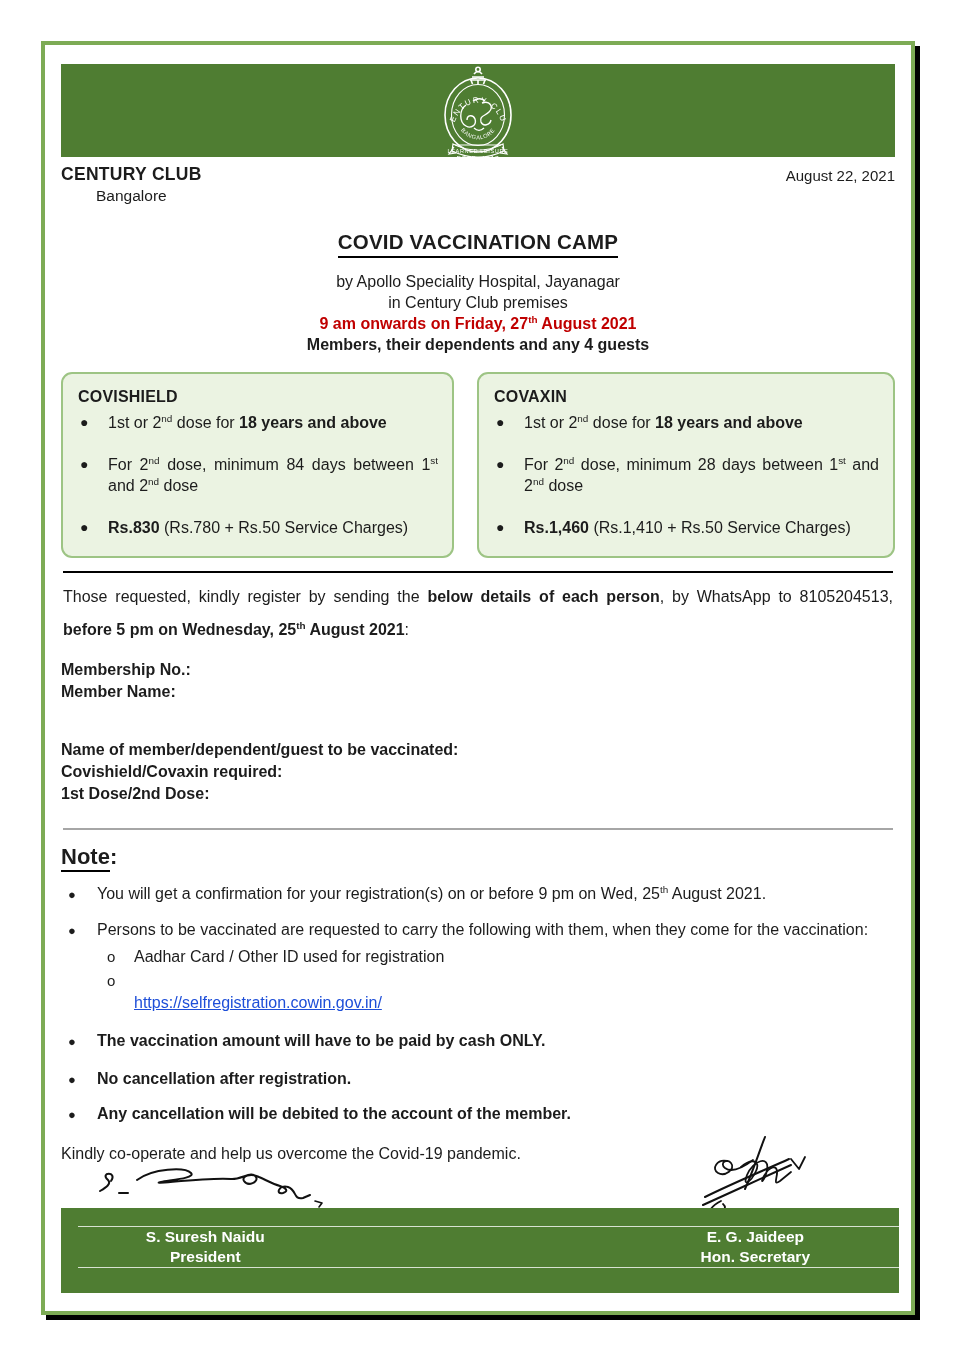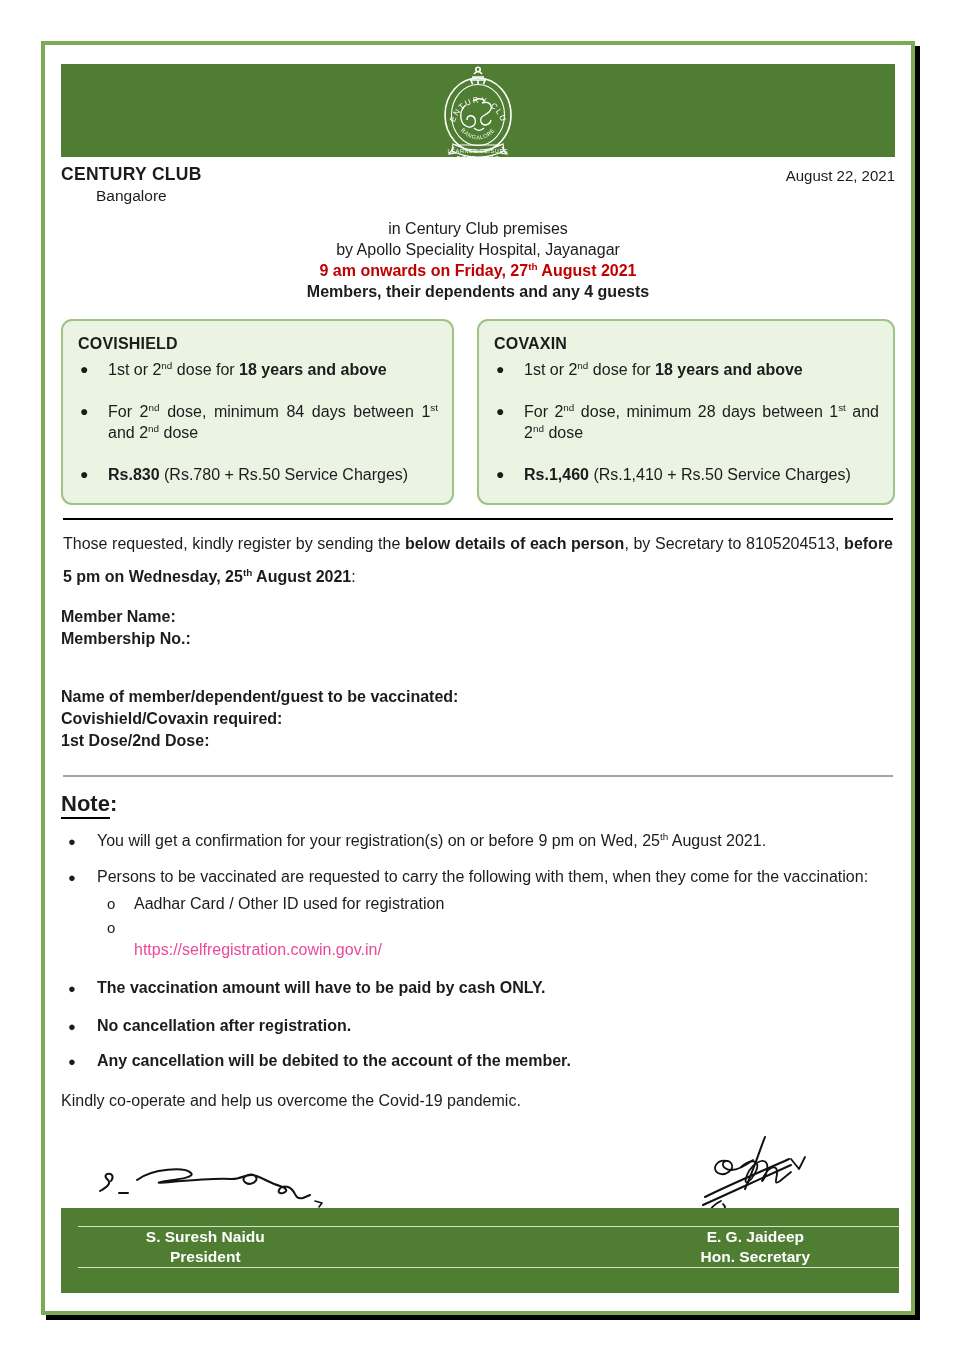--- a/index.html
+++ b/index.html
@@ -69,21 +69,21 @@
   .sb { display:flex; font-size:16px; line-height:22px; padding-left:46px; }
   .sb-mk { flex:0 0 27px; font-size:15px; }
   .sb-tx { flex:1; text-align:justify; }
   .bold-b .nb-tx { font-weight:700; text-align:left; }
   .mt13 { margin-top:13px; }
   .mt16 { margin-top:16px; }
   .mt15 { margin-top:15px; }
   .mt12 { margin-top:12px; }
   .mt2  { margin-top:2px; }
   .mt4  { margin-top:4px; }
-  .link { color:#ec4899; cursor:pointer; }
+  .link { color:#1d4ed8; text-decoration:underline; cursor:pointer; }
 
   .closing { margin-top:19px; font-size:16px; }
 
   
   .sig-left  { position:absolute; left:52px;  top:1118px; }
   .sig-right { position:absolute; left:648px; top:1086px; }
   .sig path { fill:none; stroke:#111; stroke-linecap:round; stroke-linejoin:round; }
 
   
   .footer-band { position:absolute; left:16px; top:1163px; width:838px; height:85px;
@@ -133,24 +133,27 @@
     </div>
 
     <div class="header-row">
       <div class="h-center">
         <div class="club-name">CENTURY CLUB</div>
         <div class="club-city">Bangalore</div>
       </div>
       <div class="h-right">August 22, 2021</div>
     </div>
 
+    <div class="title-row">
+      <span class="title-text">COVID VACCINATION CAMP</span>
+    </div>
 
     <div class="intro">
+      <div>by Apollo Speciality Hospital, Jayanagar</div>
       <div>in Century Club premises</div>
-      <div>by Apollo Speciality Hospital, Jayanagar</div>
       <div class="when"><span>9 am onwards on Friday, 27</span><sup>th</sup><span> August 2021</span></div>
       <div class="who">Members, their dependents and any 4 guests</div>
     </div>
 
     <div class="boxes">
 
       <div class="vbox vbox-left">
         <div class="vbox-name">COVISHIELD</div>
         <div class="vb mt6">
           <span class="vb-mk">●</span>
@@ -178,25 +181,25 @@
         </div>
         <div class="vb mt21">
           <span class="vb-mk">●</span>
           <span class="vb-tx"><span class="b">Rs.1,460</span><span> (Rs.1,410 + Rs.50 Service Charges)</span></span>
         </div>
       </div>
     </div>
 
     <hr class="hr-dark">
 
-    <p class="register"><span>Those requested, kindly register by sending the </span><span class="b">below details of each person</span><span>, by Secretary to 8105204513, </span><span class="b">before 5 pm on Wednesday, 25</span><sup class="b">th</sup><span class="b"> August 2021</span><span>:</span></p>
+    <p class="register"><span>Those requested, kindly register by sending the </span><span class="b">below details of each person</span><span>, by WhatsApp to 8105204513, </span><span class="b">before 5 pm on Wednesday, 25</span><sup class="b">th</sup><span class="b"> August 2021</span><span>:</span></p>
 
     <div class="form-block fm1">
+      <div>Membership No.:</div>
       <div>Member Name:</div>
-      <div>Membership No.:</div>
     </div>
     <div class="form-block fm2">
       <div>Name of member/dependent/guest to be vaccinated:</div>
       <div>Covishield/Covaxin required:</div>
       <div>1st Dose/2nd Dose:</div>
     </div>
 
     <hr class="hr-gray">
 
     <div class="note-h"><span class="u">Note</span><span>:</span></div>

